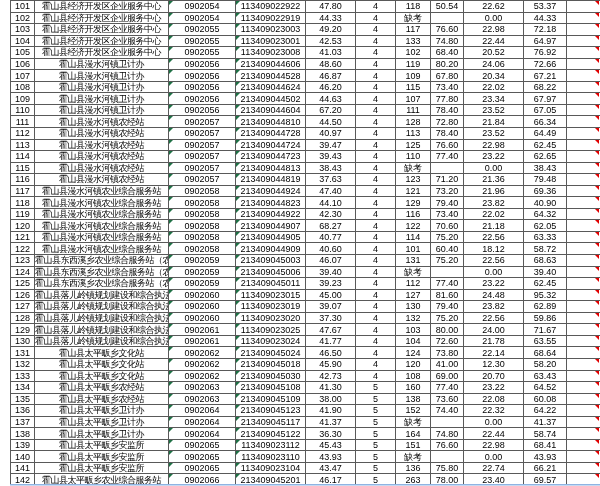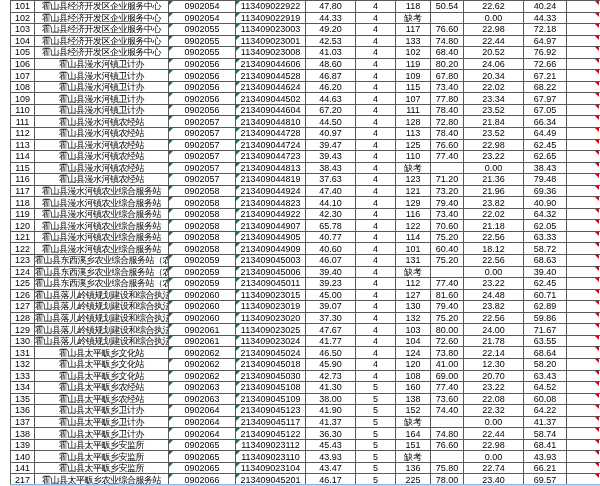--- a/index.html
+++ b/index.html
@@ -85,21 +85,21 @@
         <tr>
           <td class="c-row_no">101</td>
           <td class="c-unit_name">霍山县经济开发区企业服务中心</td>
           <td class="c-position_code">0902054<i class="gt" style="border-top-color: rgb(30, 113, 69);"></i></td>
           <td class="c-candidate_id">113409022922<i class="gt" style="border-top-color: rgb(30, 113, 69);"></i></td>
           <td class="c-written_score">47.80</td>
           <td class="c-group_no">4</td>
           <td class="c-interview_no">118</td>
           <td class="c-interview_score">50.54</td>
           <td class="c-converted_score">22.62</td>
-          <td class="c-total_score">40.24</td>
+          <td class="c-total_score">53.37</td>
           <td class="c-note">
             <i class="rc" style="border-top-color: rgb(224, 0, 0);"></i>
           </td>
         </tr>
         <tr>
           <td class="c-row_no">102</td>
           <td class="c-unit_name">霍山县经济开发区企业服务中心</td>
           <td class="c-position_code">0902054<i class="gt" style="border-top-color: rgb(30, 113, 69);"></i></td>
           <td class="c-candidate_id">113409022919<i class="gt" style="border-top-color: rgb(30, 113, 69);"></i></td>
           <td class="c-written_score">44.33</td>
@@ -365,21 +365,21 @@
           <td class="c-total_score">64.32</td>
           <td class="c-note">
             <i class="rc" style="border-top-color: rgb(224, 0, 0);"></i>
           </td>
         </tr>
         <tr>
           <td class="c-row_no">120</td>
           <td class="c-unit_name">霍山县漫水河镇农业综合服务站</td>
           <td class="c-position_code">0902058<i class="gt" style="border-top-color: rgb(30, 113, 69);"></i></td>
           <td class="c-candidate_id">213409044907<i class="gt" style="border-top-color: rgb(30, 113, 69);"></i></td>
-          <td class="c-written_score">65.78</td>
+          <td class="c-written_score">68.27</td>
           <td class="c-group_no">4</td>
           <td class="c-interview_no">122</td>
           <td class="c-interview_score">70.60</td>
           <td class="c-converted_score">21.18</td>
           <td class="c-total_score">62.05</td>
           <td class="c-note">
             <i class="rc" style="border-top-color: rgb(224, 0, 0);"></i>
           </td>
         </tr>
         <tr>
@@ -460,21 +460,21 @@
         <tr>
           <td class="c-row_no">126</td>
           <td class="c-unit_name">霍山县落儿岭镇规划建设和综合执法分局</td>
           <td class="c-position_code">0902060<i class="gt" style="border-top-color: rgb(30, 113, 69);"></i></td>
           <td class="c-candidate_id">113409023015<i class="gt" style="border-top-color: rgb(30, 113, 69);"></i></td>
           <td class="c-written_score">45.00</td>
           <td class="c-group_no">4</td>
           <td class="c-interview_no">127</td>
           <td class="c-interview_score">81.60</td>
           <td class="c-converted_score">24.48</td>
-          <td class="c-total_score">60.71</td>
+          <td class="c-total_score">95.32</td>
           <td class="c-note">
             <i class="rc" style="border-top-color: rgb(224, 0, 0);"></i>
           </td>
         </tr>
         <tr>
           <td class="c-row_no">127</td>
           <td class="c-unit_name">霍山县落儿岭镇规划建设和综合执法分局</td>
           <td class="c-position_code">0902060<i class="gt" style="border-top-color: rgb(30, 113, 69);"></i></td>
           <td class="c-candidate_id">113409023019<i class="gt" style="border-top-color: rgb(30, 113, 69);"></i></td>
           <td class="c-written_score">39.07</td>
@@ -691,27 +691,27 @@
           <td class="c-group_no">5</td>
           <td class="c-interview_no">136</td>
           <td class="c-interview_score">75.80</td>
           <td class="c-converted_score">22.74</td>
           <td class="c-total_score">66.21</td>
           <td class="c-note">
             <i class="rc" style="border-top-color: rgb(224, 0, 0);"></i>
           </td>
         </tr>
         <tr>
-          <td class="c-row_no">217</td>
+          <td class="c-row_no">142</td>
           <td class="c-unit_name">霍山县太平畈乡农业综合服务站</td>
           <td class="c-position_code">0902066<i class="gt" style="border-top-color: rgb(30, 113, 69);"></i></td>
           <td class="c-candidate_id">213409045201<i class="gt" style="border-top-color: rgb(30, 113, 69);"></i></td>
           <td class="c-written_score">46.17</td>
           <td class="c-group_no">5</td>
-          <td class="c-interview_no">225</td>
+          <td class="c-interview_no">263</td>
           <td class="c-interview_score">78.00</td>
           <td class="c-converted_score">23.40</td>
           <td class="c-total_score">69.57</td>
           <td class="c-note">
             <i class="rc" style="border-top-color: rgb(224, 0, 0);"></i>
           </td>
         </tr>
       </tbody>
   </table>
   <div class="sel-strip"></div>

